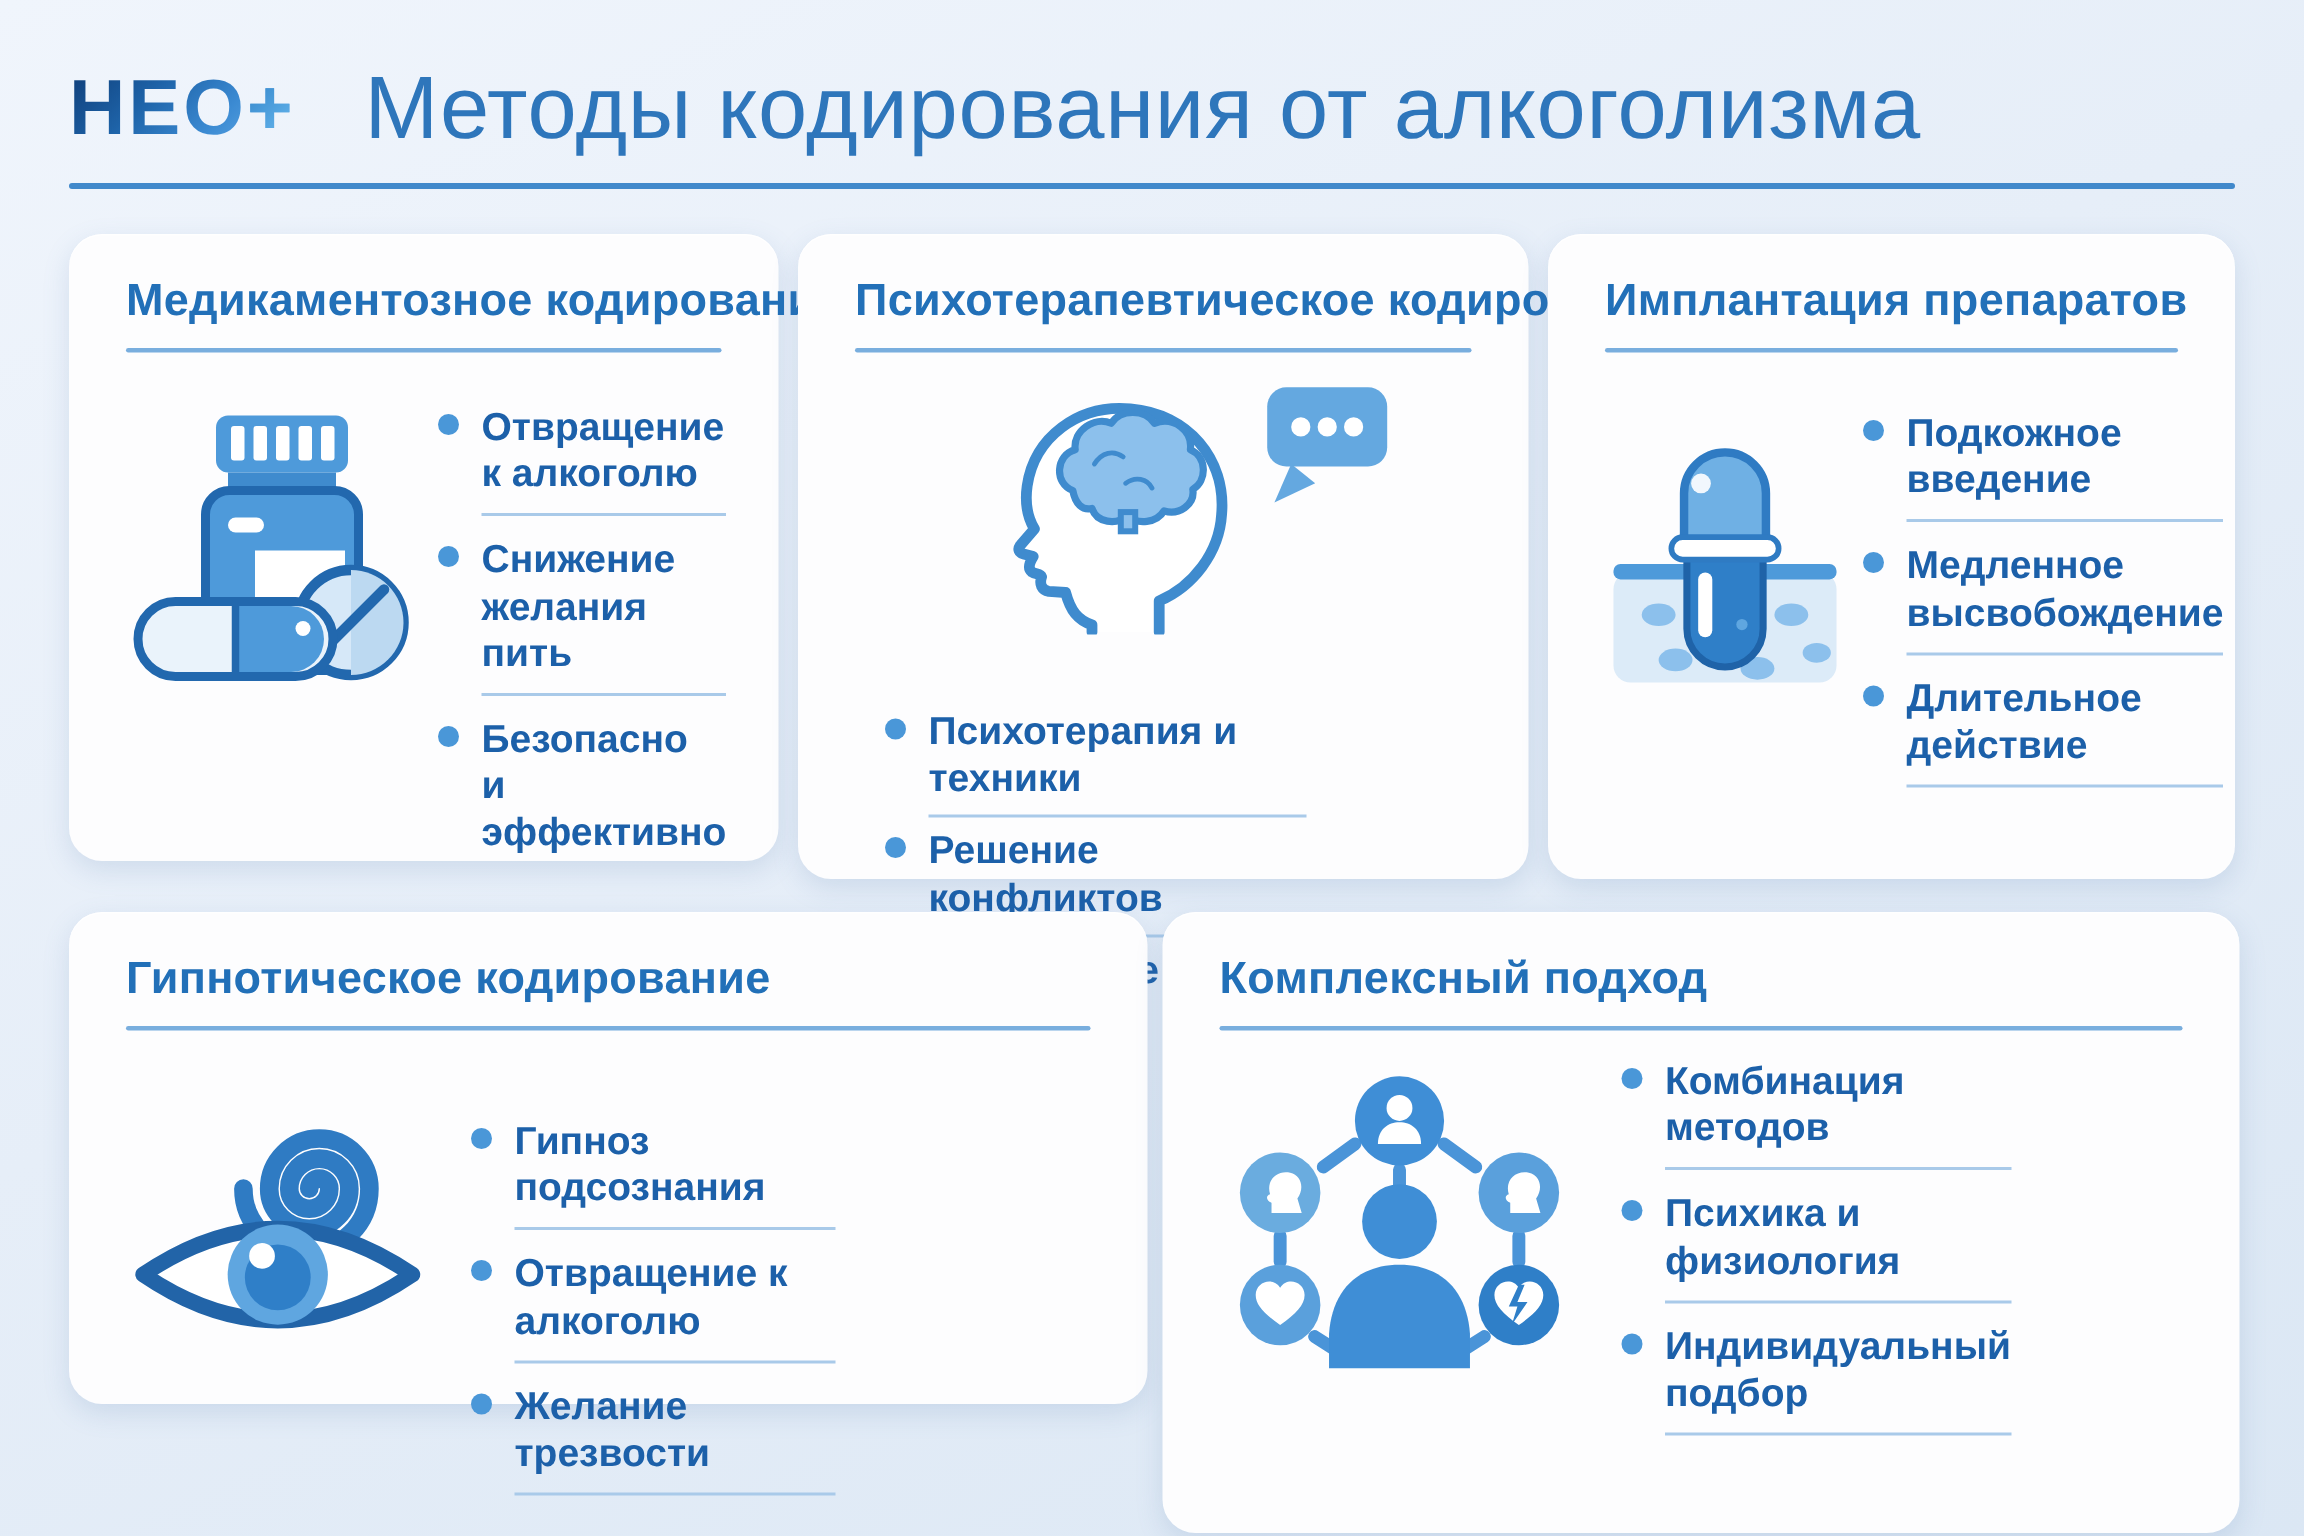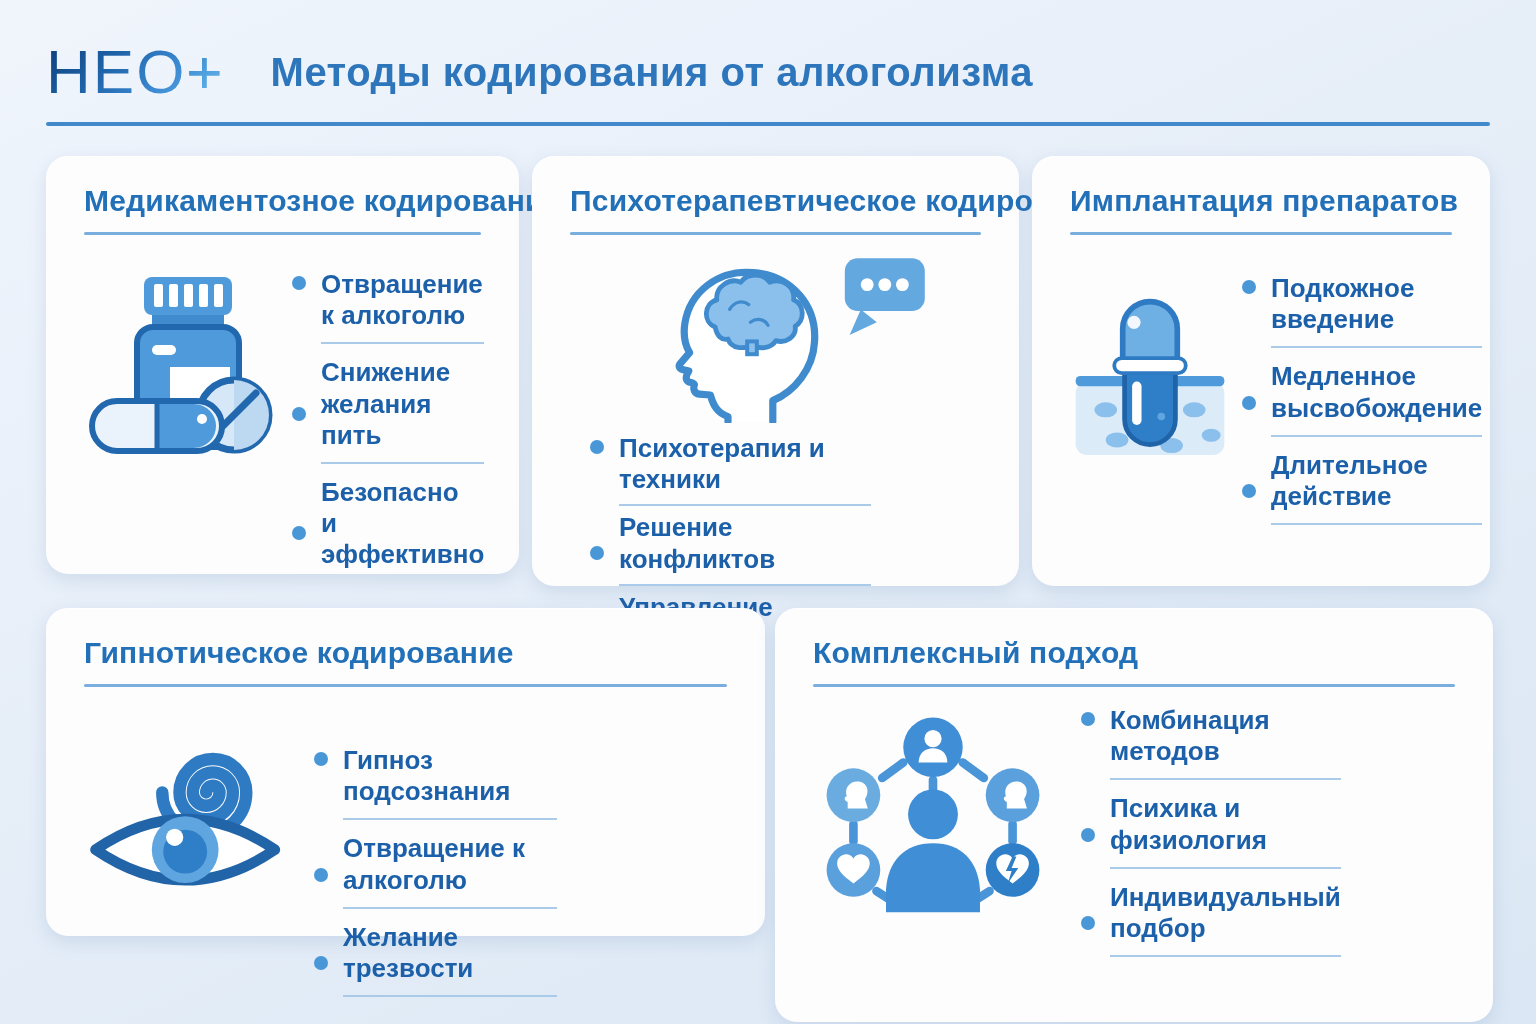--- a/index.html
+++ b/index.html
@@ -6,54 +6,54 @@
   html,body { width:1536px; height:1024px; overflow:hidden; }
   .page {
     width:1536px; height:1024px;
     background: linear-gradient(155deg,#f0f5fc 0%, #e6eef8 45%, #dbe7f4 100%);
     font-family:"Liberation Sans", sans-serif;
     padding:34px 46px 0;
   }
   
   .header { display:flex; align-items:center; gap:46px; height:76px; }
   .logo {
-    font-size:62px; font-weight:400; letter-spacing:2px; line-height:1;
+    font-size:52px; font-weight:700; letter-spacing:2px; line-height:1;
     background: linear-gradient(135deg,#0e3d78 0%, #1e63a8 35%, #3b8ad2 65%, #6fb6ec 100%);
     -webkit-background-clip:text; background-clip:text; color:transparent;
     text-shadow:none;
   }
   .logo .plus{
     background: linear-gradient(135deg,#2a7cc2 0%, #55a6e2 60%, #7fc2f0 100%);
     -webkit-background-clip:text; background-clip:text; color:transparent;
   }
-  .main-title { font-size:40px; font-weight:700; color:#2e76bb; letter-spacing:.5px; }
+  .main-title { font-size:59px; font-weight:400; color:#2e76bb; letter-spacing:.5px; }
   .header-rule { height:4px; background:#4189cb; border-radius:2px; margin-top:12px; }
 
   
   .grid-top { margin-top:30px; display:grid; grid-template-columns:473px 487px 458px; gap:13px; align-items:start; }
   .grid-bottom { margin-top:22px; display:grid; grid-template-columns:719px 718px; gap:10px; align-items:start; }
 
   
   .card {
     background:#fdfdfe; border-radius:22px;
     box-shadow:0 6px 18px rgba(90,130,180,.18), 0 1px 0 rgba(255,255,255,.8) inset;
     padding:28px 38px 20px;
   }
   .card-1{ height:418px; } .card-2{ height:430px; } .card-3{ height:430px; }
   .card-4{ height:328px; } .card-5{ height:414px; }
   .card-title { font-size:30px; font-weight:700; color:#2270b8; letter-spacing:.2px; white-space:nowrap; }
   .title-rule { height:3px; background:#79aede; margin-top:14px; border-radius:2px; }
 
   .body-row { display:flex; margin-top:18px; }
-  .body-col { display:flex; flex-direction:column; }
+  .body-col { display:flex; flex-direction:column;gap:39px; }
 
   
   ul.bullets { list-style:none; flex:1; }
   ul.bullets li { display:flex; gap:15px; }
-  ul.bullets li + li { margin-top:13px;align-items:center; }
+  ul.bullets li + li { margin-top:13px; }
   .dot { width:14px; height:14px; border-radius:50%; background:#4a97d8; margin-top:7px; flex:none; }
   .txt {
     flex:1; font-size:26px; font-weight:700; color:#1c60a9;
     line-height:1.2; white-space:pre-line; padding-bottom:11px;
   }
   li.has-rule .txt { border-bottom:2px solid #a9cae9; }
 
   
   .card-1 .icon-wrap { width:208px; flex:none; padding-top:16px; }
   .card-1 ul.bullets { margin-top:16px; padding-right:6px; }

